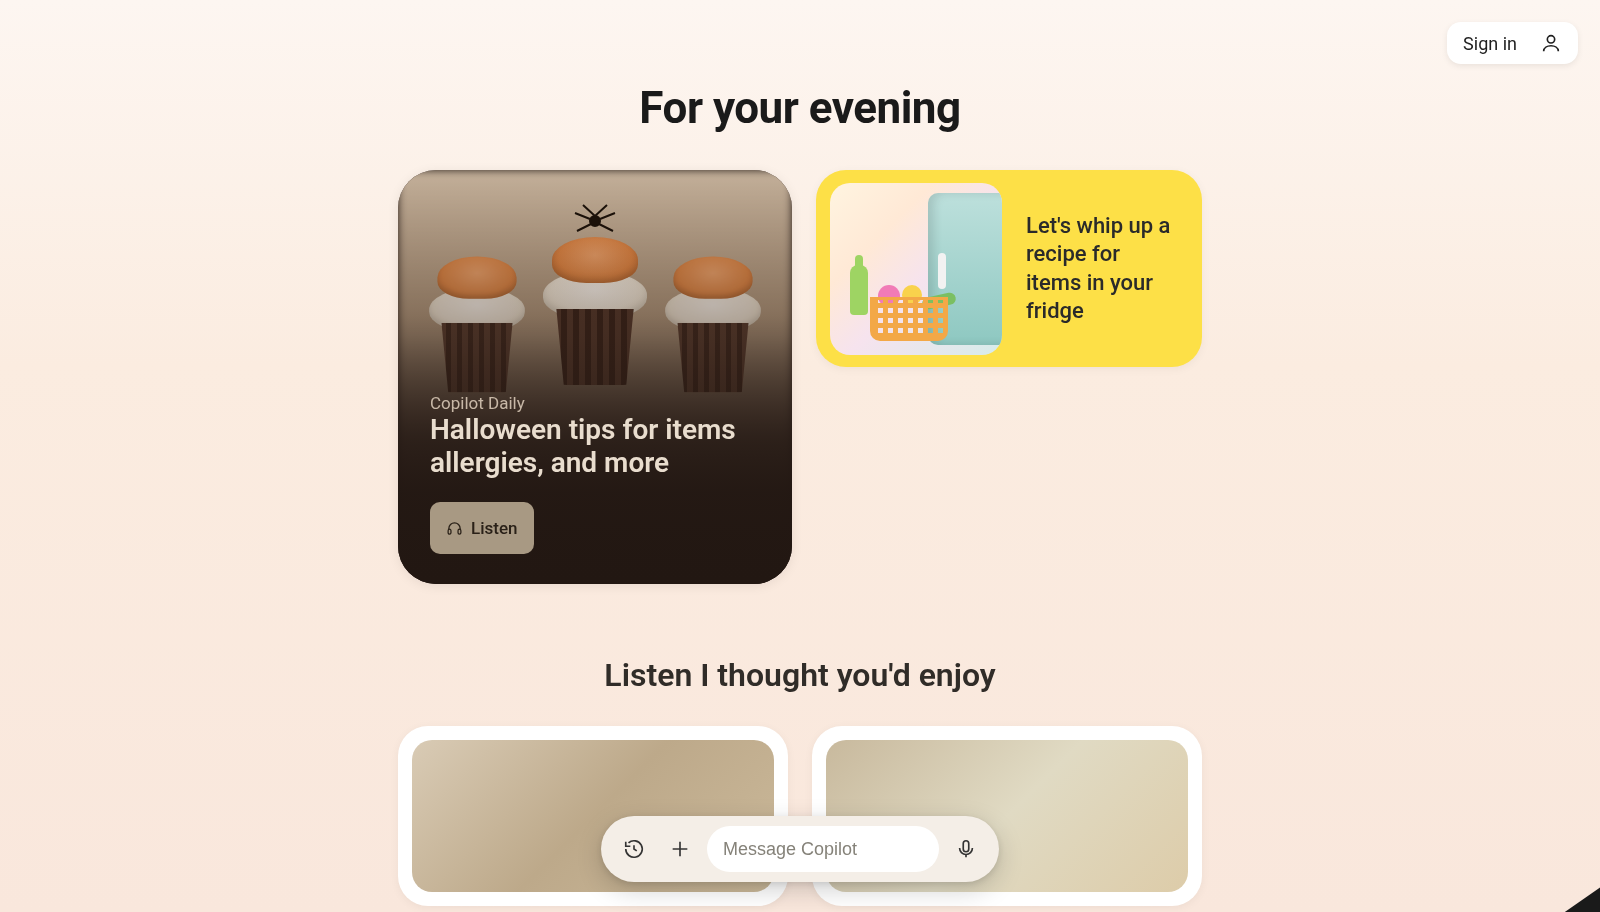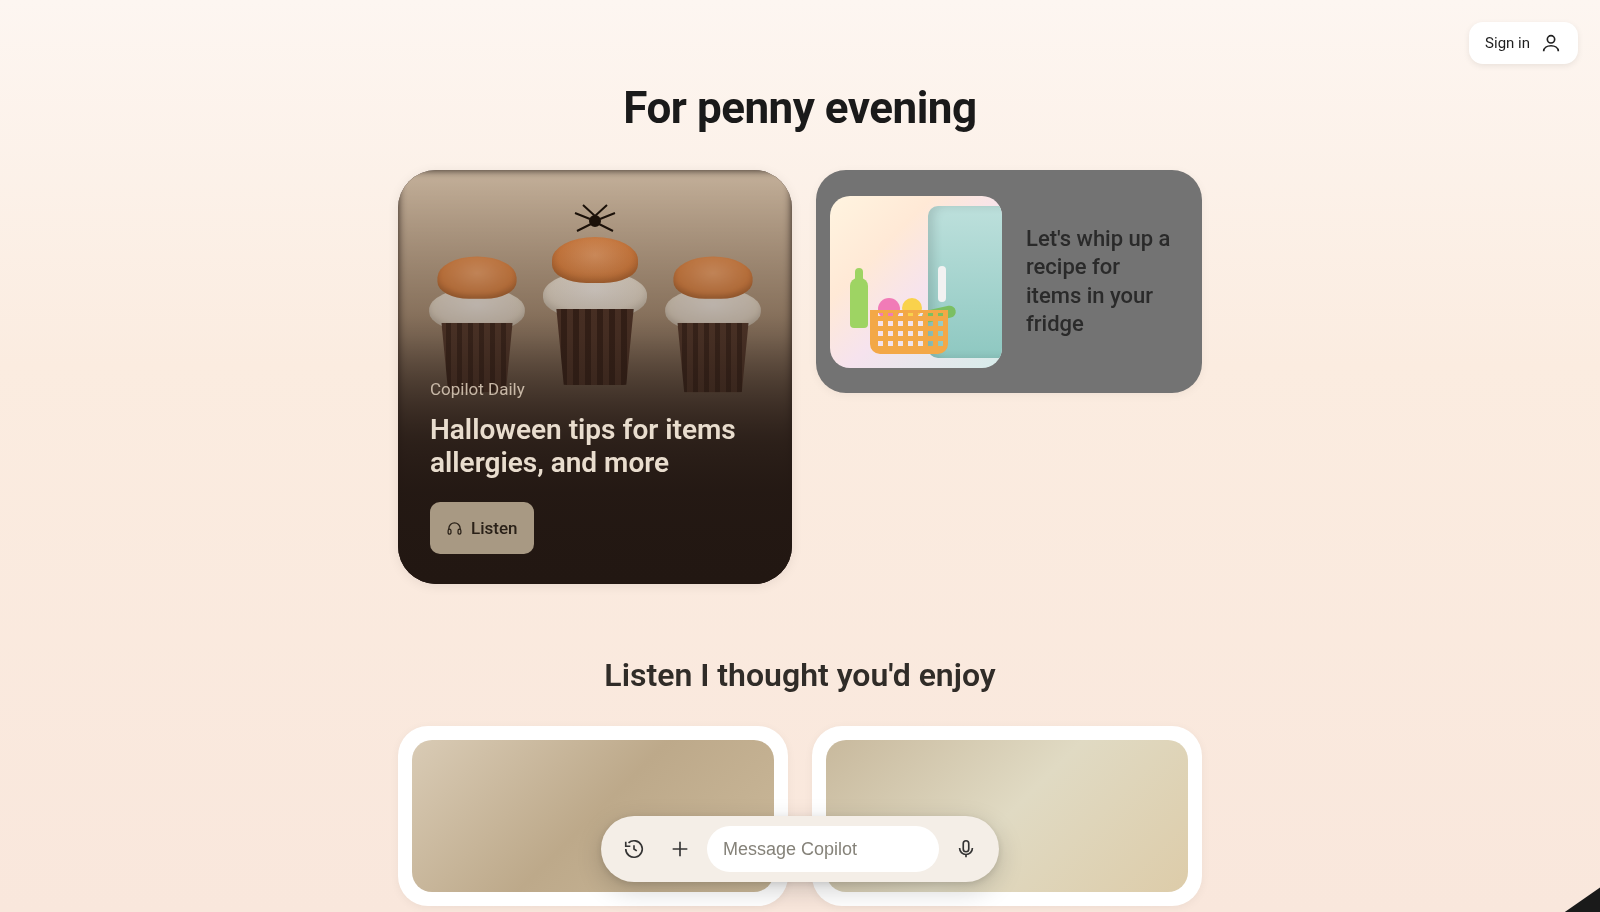--- a/index.html
+++ b/index.html
@@ -19,24 +19,24 @@
   
   .signin {
     position: absolute;
     top: 22px;
     right: 22px;
     background: #ffffff;
     border-radius: 14px;
     padding: 10px 16px;
     display: flex;
     align-items: center;
-    gap: 10px;
+    gap: 23px;
     box-shadow: 0 2px 6px rgba(0,0,0,0.08);
     cursor: pointer;
-    font-size: 15px;
+    font-size: 18px;
     color: #1f1f1f;
   }
   .signin svg { width: 22px; height: 22px; stroke: #1f1f1f; }
 
   
   .heading {
     position: absolute;
     top: 82px;
     left: 0;
     width: 100%;
@@ -128,21 +128,20 @@
   }
   .main-card-content {
     position: absolute;
     left: 32px;
     right: 32px;
     bottom: 30px;
   }
   .card-eyebrow {
     color: #d7c7b5;
     font-size: 17px;
-    margin-bottom: 14px;
     font-weight: 400;
     opacity: 0.9;
   }
   .card-title {
     color: #e9ddce;
     font-size: 28px;
     line-height: 1.2;
     font-weight: 600;
     margin-bottom: 22px;
   }
@@ -160,23 +159,23 @@
   }
   .listen-btn svg { width: 17px; height: 17px; }
 
   .side-cards {
     flex: 1;
     display: flex;
     flex-direction: column;
     gap: 20px;
   }
   .side-card {
-    background: #737373;
+    background: #fde047;
     border-radius: 30px;
-    height: 223px;
+    height: 197px;
     padding: 14px;
     display: flex;
     align-items: center;
     gap: 24px;
     cursor: pointer;
     box-shadow: 0 2px 10px rgba(0,0,0,0.05);
   }
   .side-card-img {
     width: 172px;
     height: 172px;
@@ -350,21 +349,21 @@
 <div class="page">
 
   <div class="signin">
     <span>Sign in</span>
     <svg viewBox="0 0 24 24" fill="none" stroke-width="1.8">
       <circle cx="12" cy="8" r="4"></circle>
       <path d="M4 21c0-4 4-6 8-6s8 2 8 6"></path>
     </svg>
   </div>
 
-  <h1 class="heading">For penny evening</h1>
+  <h1 class="heading">For your evening</h1>
 
   <div class="cards">
 
     <div class="main-card">
       <div class="main-card-imgarea">
         <div class="blur-bg"></div>
         <div class="cupcake-row">
           <div class="cupcake off">
             <div class="frost2"></div>
               <div class="frost1"></div>

